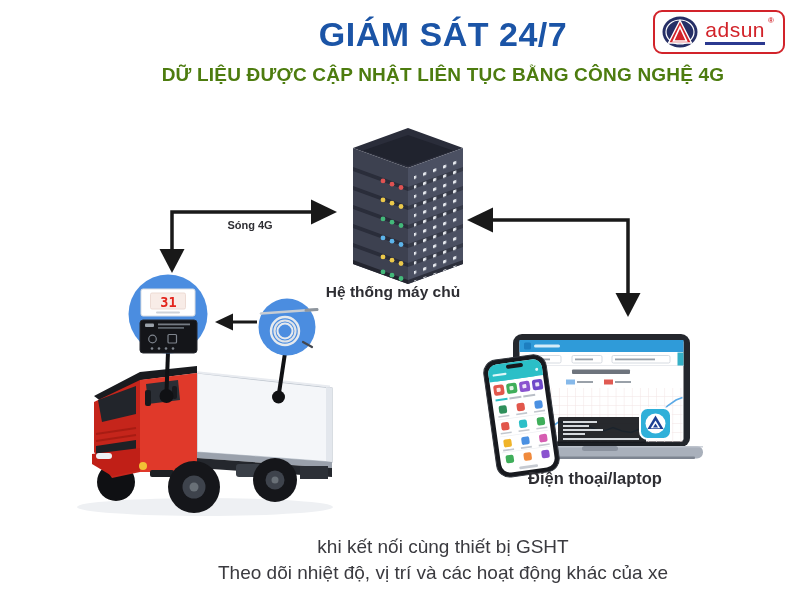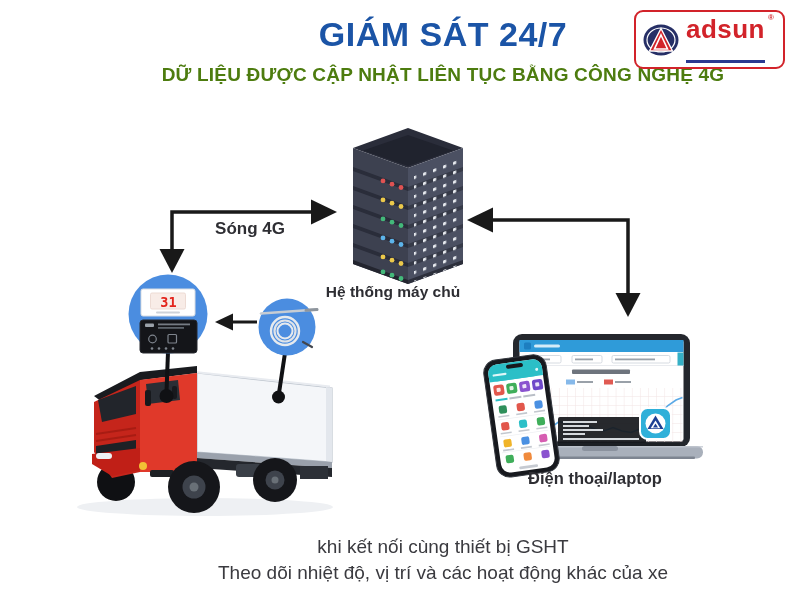--- a/index.html
+++ b/index.html
@@ -3,30 +3,30 @@
 <meta charset="utf-8">
 <style>
   html,body{margin:0;padding:0;background:#ffffff;}
   #stage{position:relative;width:800px;height:600px;background:#ffffff;overflow:hidden;
          font-family:"Liberation Sans",sans-serif;}
   .abs{position:absolute;}
   .ctr{left:0;width:800px;text-align:center;margin-left:43px;}
   #title{top:14px;font-size:34px;font-weight:800;color:#1b54a6;letter-spacing:.5px;line-height:1.2;}
   #subtitle{top:64px;font-size:19px;font-weight:700;color:#4d7c0f;letter-spacing:.2px;}
   .lbl{font-weight:700;color:#2e2e33;}
-  #wave-label{left:180px;top:219px;width:140px;text-align:center;font-size:17px;}
+  #wave-label{left:180px;top:219px;width:140px;text-align:center;font-size:11px;}
   #server-label{left:303px;top:283px;width:180px;text-align:center;font-size:15.5px;}
   #client-label{left:500px;top:469px;width:190px;text-align:center;font-size:16.5px;}
   #footer{top:534px;font-size:19px;font-weight:500;color:#3a3a3f;line-height:26px;}
   
   #logo{right:15px;top:10px;display:flex;align-items:center;gap:7px;background:#fff;
         border:2.5px solid #d2232a;border-radius:9px;padding:4px 10px 4px 7px;}
   #logo-text-wrap{position:relative;padding-right:8px;}
-  #logo-text{font-size:26px;font-weight:700;color:#d2232a;letter-spacing:.5px;
-             border-bottom:3px solid #2b3990;padding-bottom:17px;line-height:1.05;display:inline-block;}
+  #logo-text{font-size:21px;font-weight:400;color:#d2232a;letter-spacing:.5px;
+             border-bottom:3px solid #2b3990;padding-bottom:1px;line-height:1.05;display:inline-block;}
   #logo-reg{position:absolute;top:-3px;right:-1px;font-size:8px;color:#d2232a;font-weight:700;}
   svg text{font-family:"DejaVu Sans Mono",monospace;}
 </style>
 </head>
 <body>
 
 <div id="stage">
 
   <svg class="abs" width="800" height="600" viewBox="0 0 800 600" style="left:0;top:0;">
     <defs>

